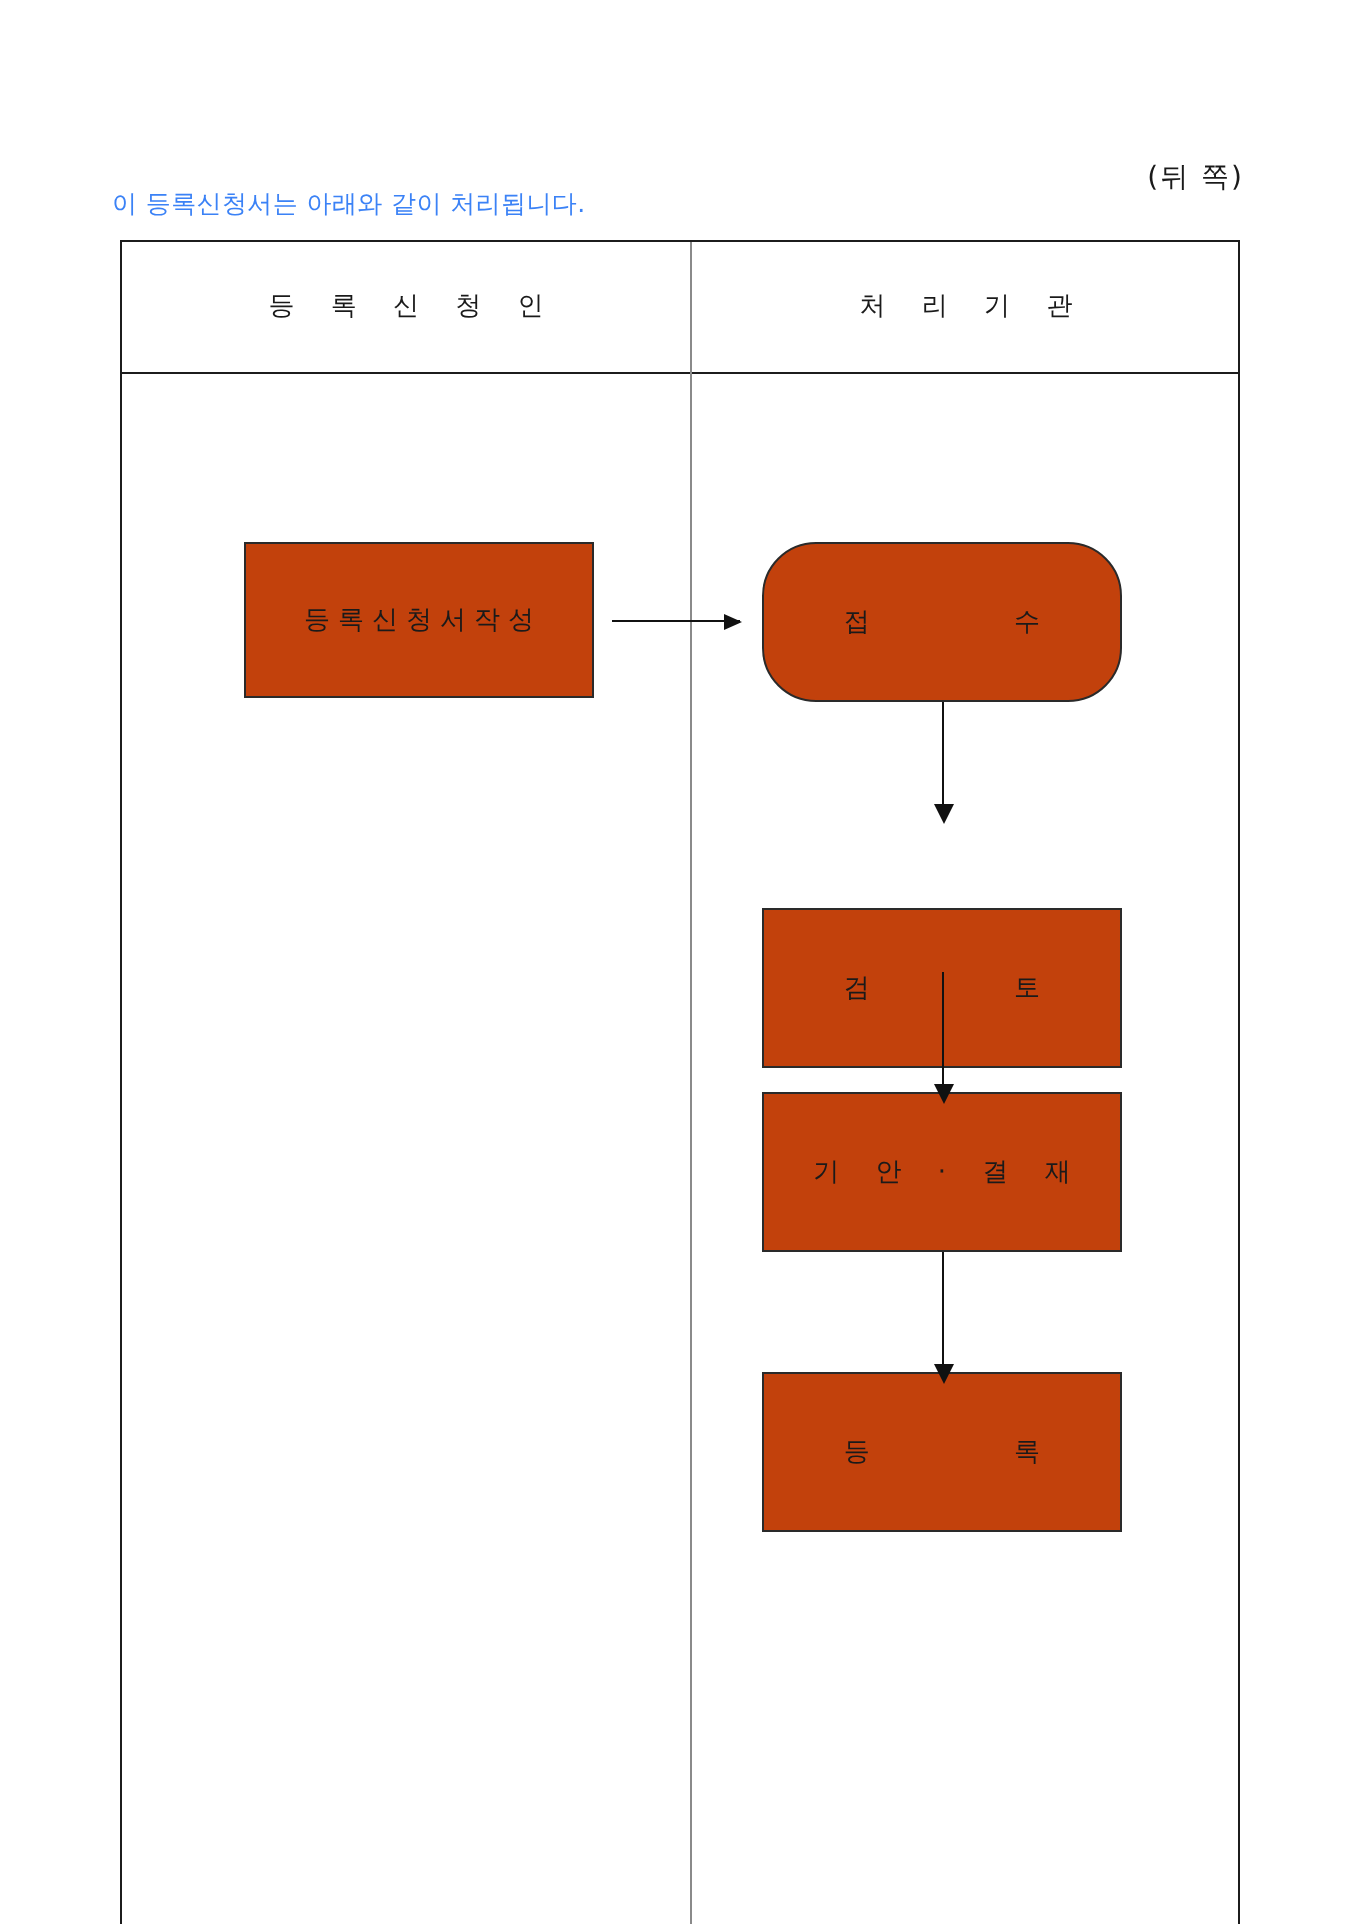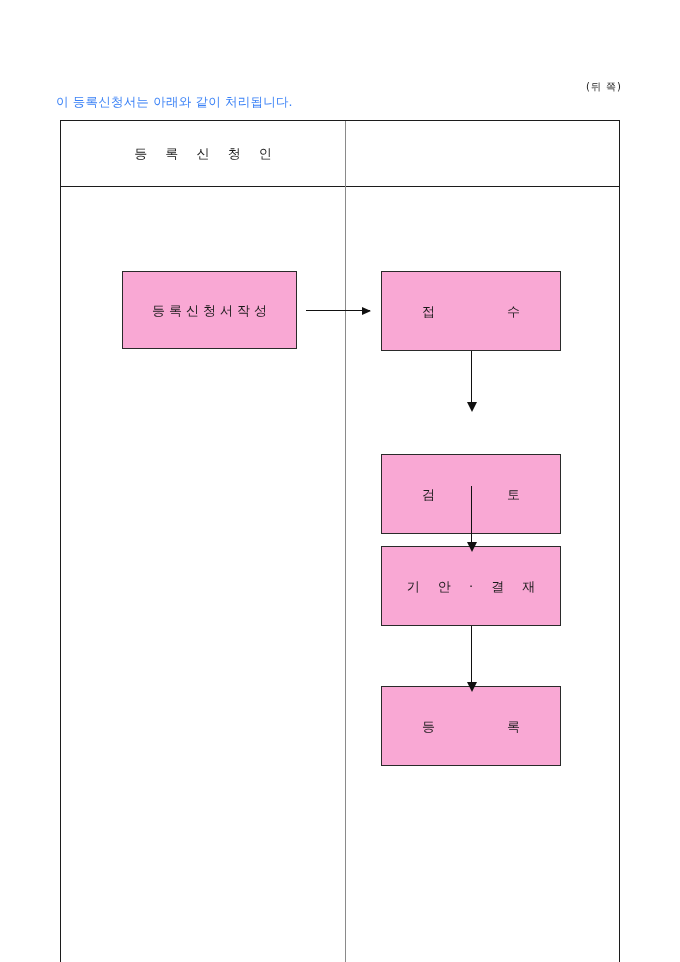--- a/index.html
+++ b/index.html
@@ -17,21 +17,21 @@
     overflow: hidden;
   }
 
   
   .page-side-label {
     position: absolute;
     top: 80px;
     left: 0;
     width: 622px;
     text-align: right;
-    font-size: 10px;
+    font-size: 14px;
     letter-spacing: 1px;
     color: #1a1a1a;
     white-space: nowrap;
   }
   .intro-line {
     position: absolute;
     top: 94px;
     left: 56px;
     font-size: 12.5px;
     letter-spacing: 0.2px;
@@ -79,21 +79,21 @@
     white-space: nowrap;
   }
   .col-header.left  { left: 0;     width: 284px; }
   .col-header.right { left: 285px; width: 274px; }
 
   
   .pbox {
     position: absolute;
     border: 1px solid #2a2a2a;
     box-sizing: border-box;
-    background: #f9a8d4;
+    background: #c2410c;
     text-align: center;
     font-size: 13px;
     color: #1a1a1a;
     white-space: nowrap;
   }
   .pbox .pbox-label {
     display: block;
     width: 100%;
   }
 
@@ -110,21 +110,21 @@
   
   .box-agency {
     left: 320px;
     width: 180px;
     height: 80px;
     line-height: 80px;
   }
   .box-agency .pbox-label { letter-spacing: 34px; text-indent: 34px; }
   .box-agency.tight .pbox-label { letter-spacing: 7px; text-indent: 7px; }
 
-  .box-receive { top: 150px; }
+  .box-receive { top: 150px; border-radius: 27px; }
   .box-review  { top: 285px; margin-top: 48px; }
   .box-draft   { top: 425px; }
   .box-regist  { top: 565px; }
 
   
   .arrow-h {
     position: absolute;
     height: 0;
     border-top: 1.4px solid #111111;
   }
@@ -173,20 +173,21 @@
 
 <div class="intro-line">이 등록신청서는 아래와 같이 처리됩니다.</div>
 
 <div class="flow-table">
 
   <div class="header-rule"></div>
   <div class="column-divider"></div>
 
   <div class="col-header left">등 록 신 청 인</div>
 
+  <div class="col-header right">처 리 기 관</div>
 
   <div class="pbox box-apply">
     <span class="pbox-label">등록신청서작성</span>
   </div>
 
   <div class="pbox box-agency box-receive">
     <span class="pbox-label">접 수</span>
   </div>
 
   <div class="pbox box-agency box-review">

